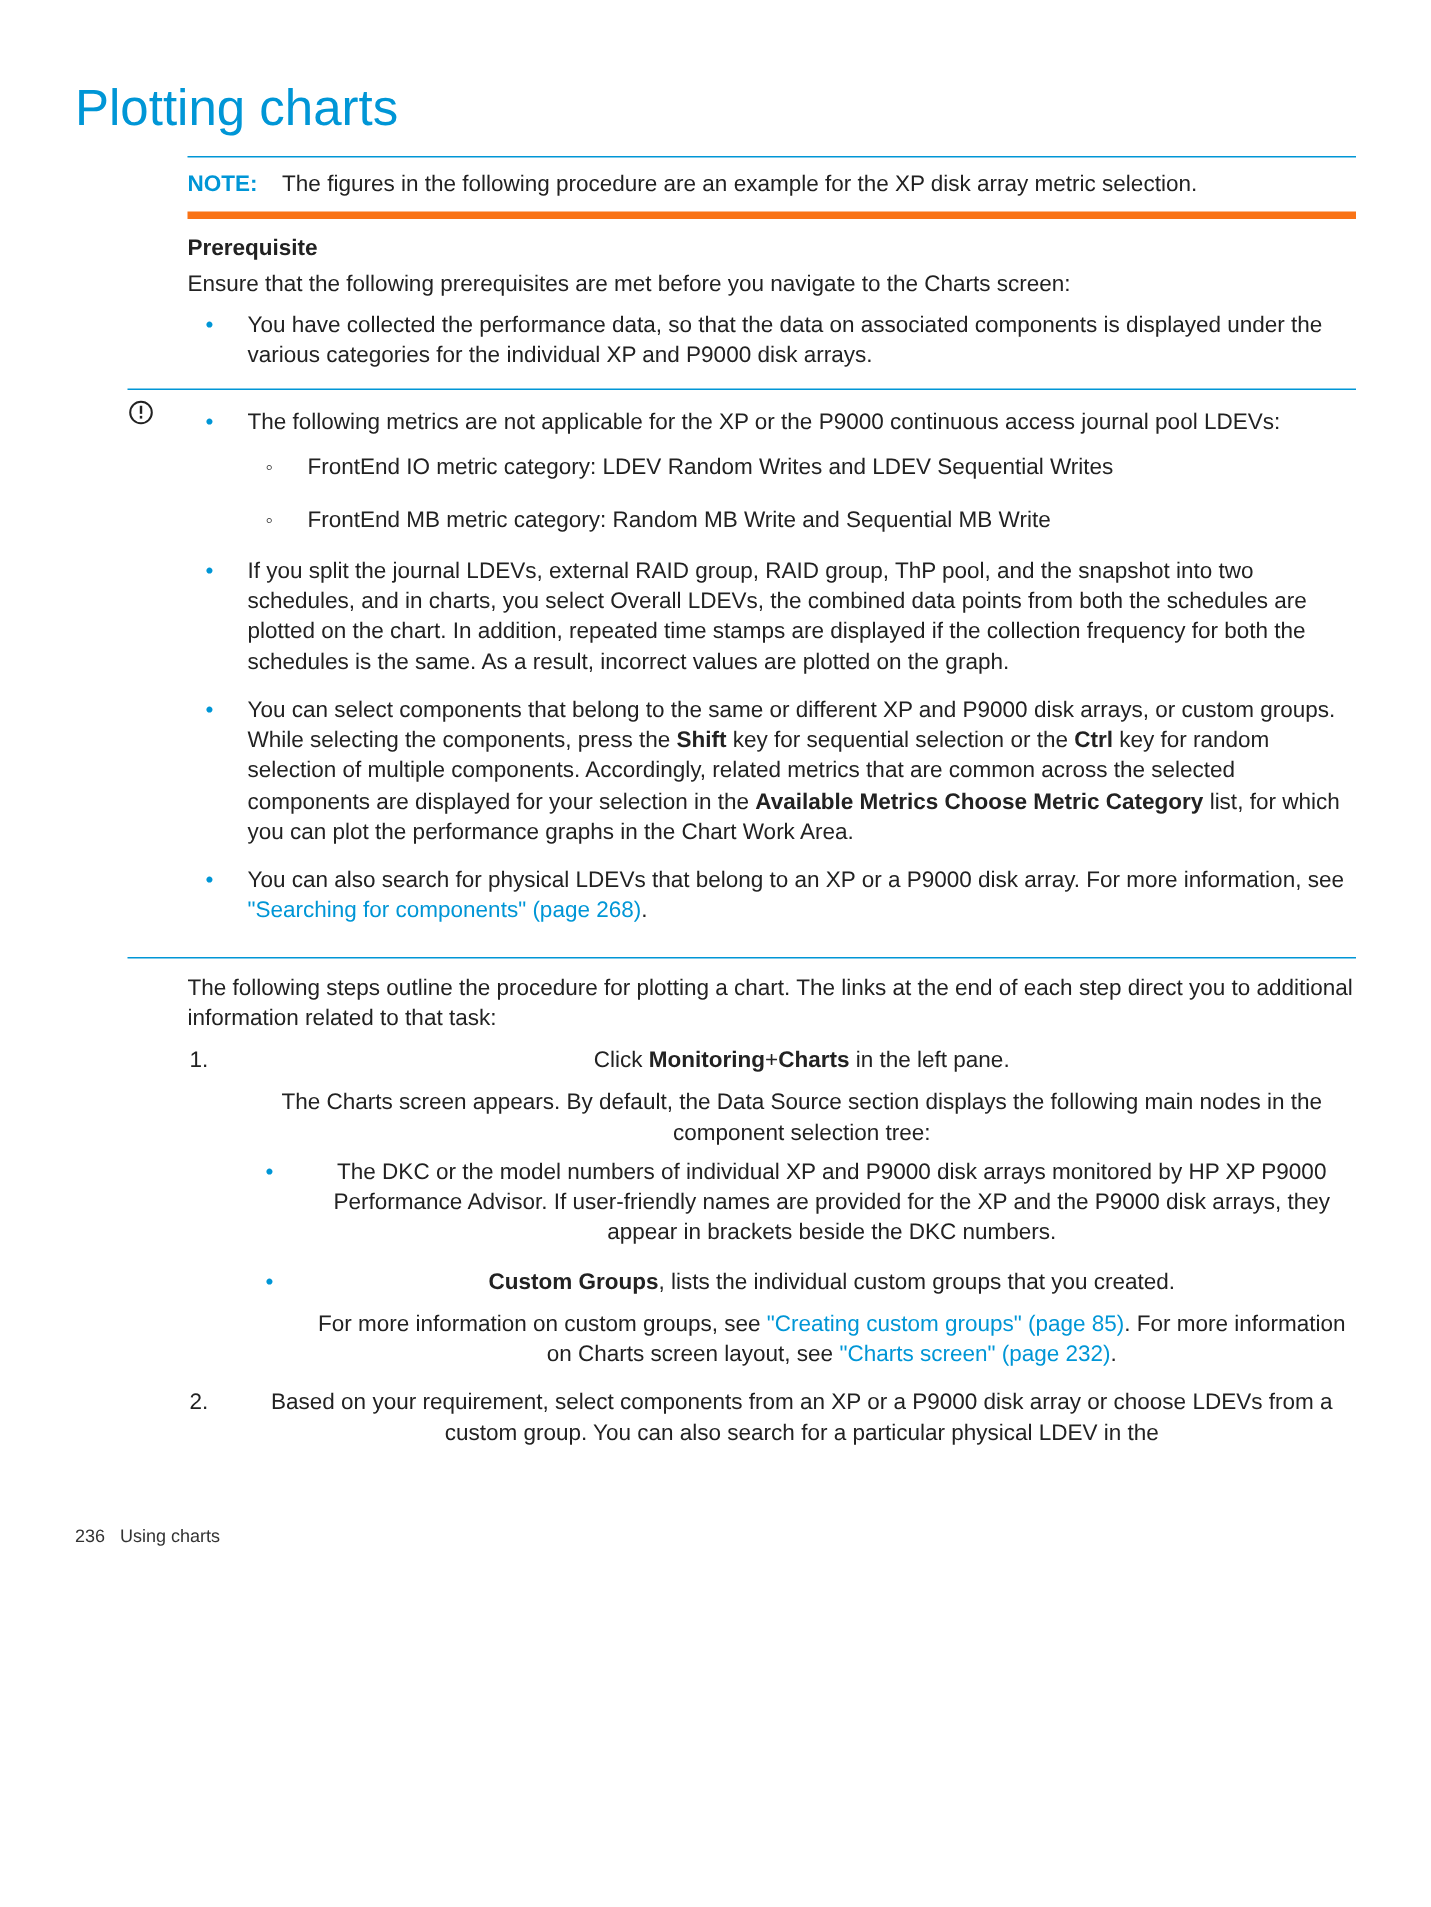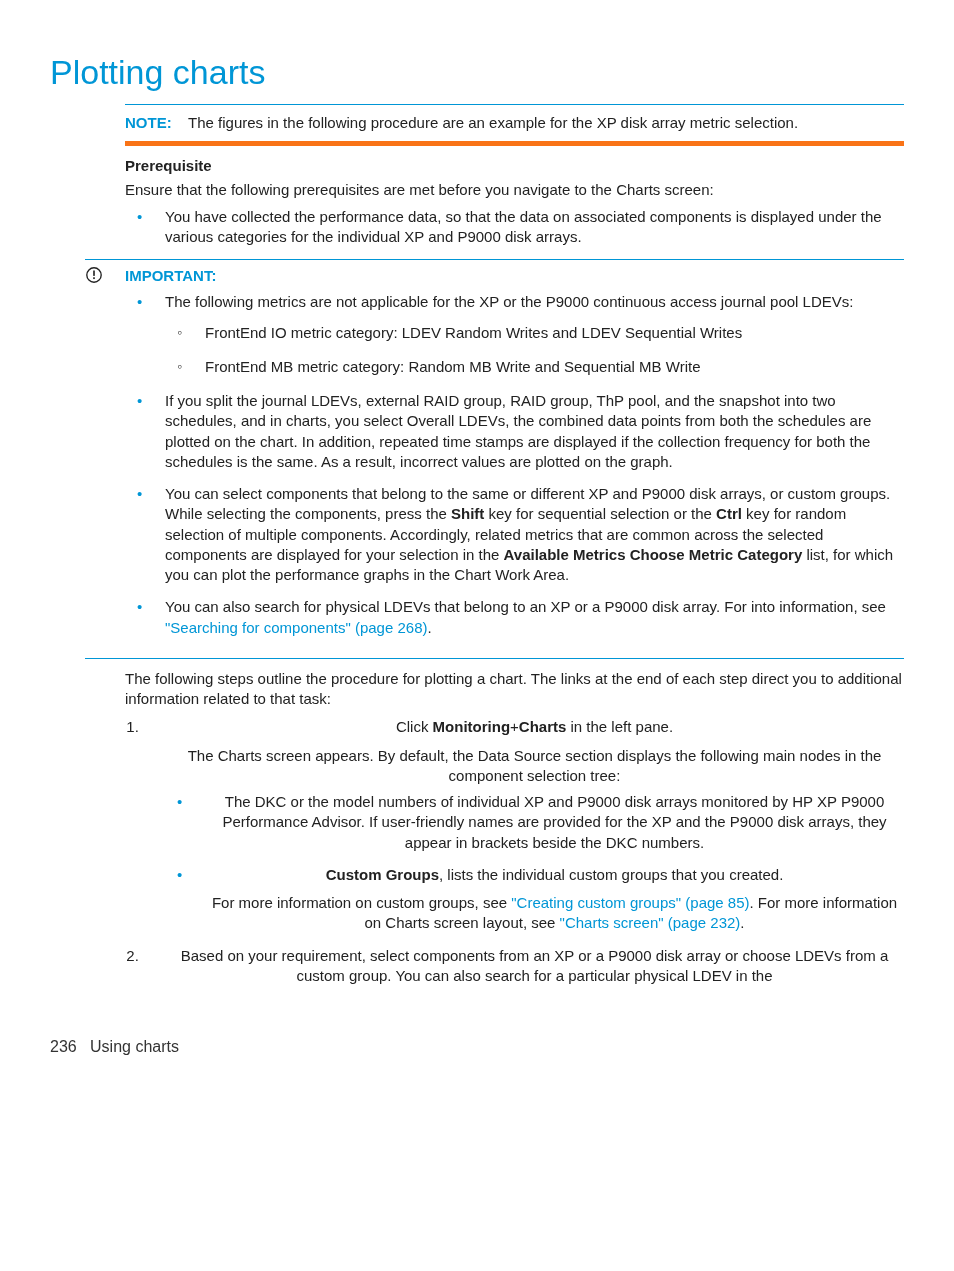--- a/index.html
+++ b/index.html
@@ -106,21 +106,21 @@
   ol.steps > li {
     padding-left: 22px;
     margin-bottom: 10px;
     text-align: center;
   }
   .step-para {
     margin-top: 8px;
   }
   .footer {
     margin-top: 50px;
-    font-size: 16px;
+    font-size: 12px;
     color: #333;
     margin-left: 0;
   }
   .b { font-weight: bold; }
 </style>
 </head>
 <body>
 
 <h1 class="section-title">Plotting charts</h1>
 
@@ -137,36 +137,35 @@
   <ul class="blue-bullets">
     <li>You have collected the performance data, so that the data on associated components is displayed under the various categories for the individual XP and P9000 disk arrays.</li>
   </ul>
 
   <div class="important-wrap">
     <svg class="important-icon" viewBox="0 0 20 20">
       <circle cx="10" cy="10" r="8" fill="none" stroke="#222" stroke-width="1.5"></circle>
       <rect x="9.1" y="5" width="1.8" height="6" fill="#222"></rect>
       <rect x="9.1" y="12.5" width="1.8" height="2" fill="#222"></rect>
     </svg>
-    <div class="important-label">IMPORTANT:</div>
     <div class="important-body">
       <ul class="blue-bullets">
         <li>
           <span>The following metrics are not applicable for the XP or the P9000 continuous access journal pool LDEVs:</span>
           <ul class="hollow-bullets">
             <li>FrontEnd IO metric category: LDEV Random Writes and LDEV Sequential Writes</li>
             <li>FrontEnd MB metric category: Random MB Write and Sequential MB Write</li>
           </ul>
         </li>
         <li>If you split the journal LDEVs, external RAID group, RAID group, ThP pool, and the snapshot into two schedules, and in charts, you select Overall LDEVs, the combined data points from both the schedules are plotted on the chart. In addition, repeated time stamps are displayed if the collection frequency for both the schedules is the same. As a result, incorrect values are plotted on the graph.</li>
         <li>
           <span>You can select components that belong to the same or different XP and P9000 disk arrays, or custom groups. While selecting the components, press the </span><span class="b">Shift</span><span> key for sequential selection or the </span><span class="b">Ctrl</span><span> key for random selection of multiple components. Accordingly, related metrics that are common across the selected components are displayed for your selection in the </span><span class="b">Available Metrics Choose Metric Category</span><span> list, for which you can plot the performance graphs in the Chart Work Area.</span>
         </li>
         <li>
-          <span>You can also search for physical LDEVs that belong to an XP or a P9000 disk array. For into information, see </span><span class="link">"Searching for components" (page 268)</span><span>.</span>
+          <span>You can also search for physical LDEVs that belong to an XP or a P9000 disk array. For more information, see </span><span class="link">"Searching for components" (page 268)</span><span>.</span>
         </li>
       </ul>
     </div>
   </div>
 
   <div>The following steps outline the procedure for plotting a chart. The links at the end of each step direct you to additional information related to that task:</div>
 
   <ol class="steps">
     <li>
       <span>Click </span><span class="b">Monitoring</span><span>+</span><span class="b">Charts</span><span> in the left pane.</span>

